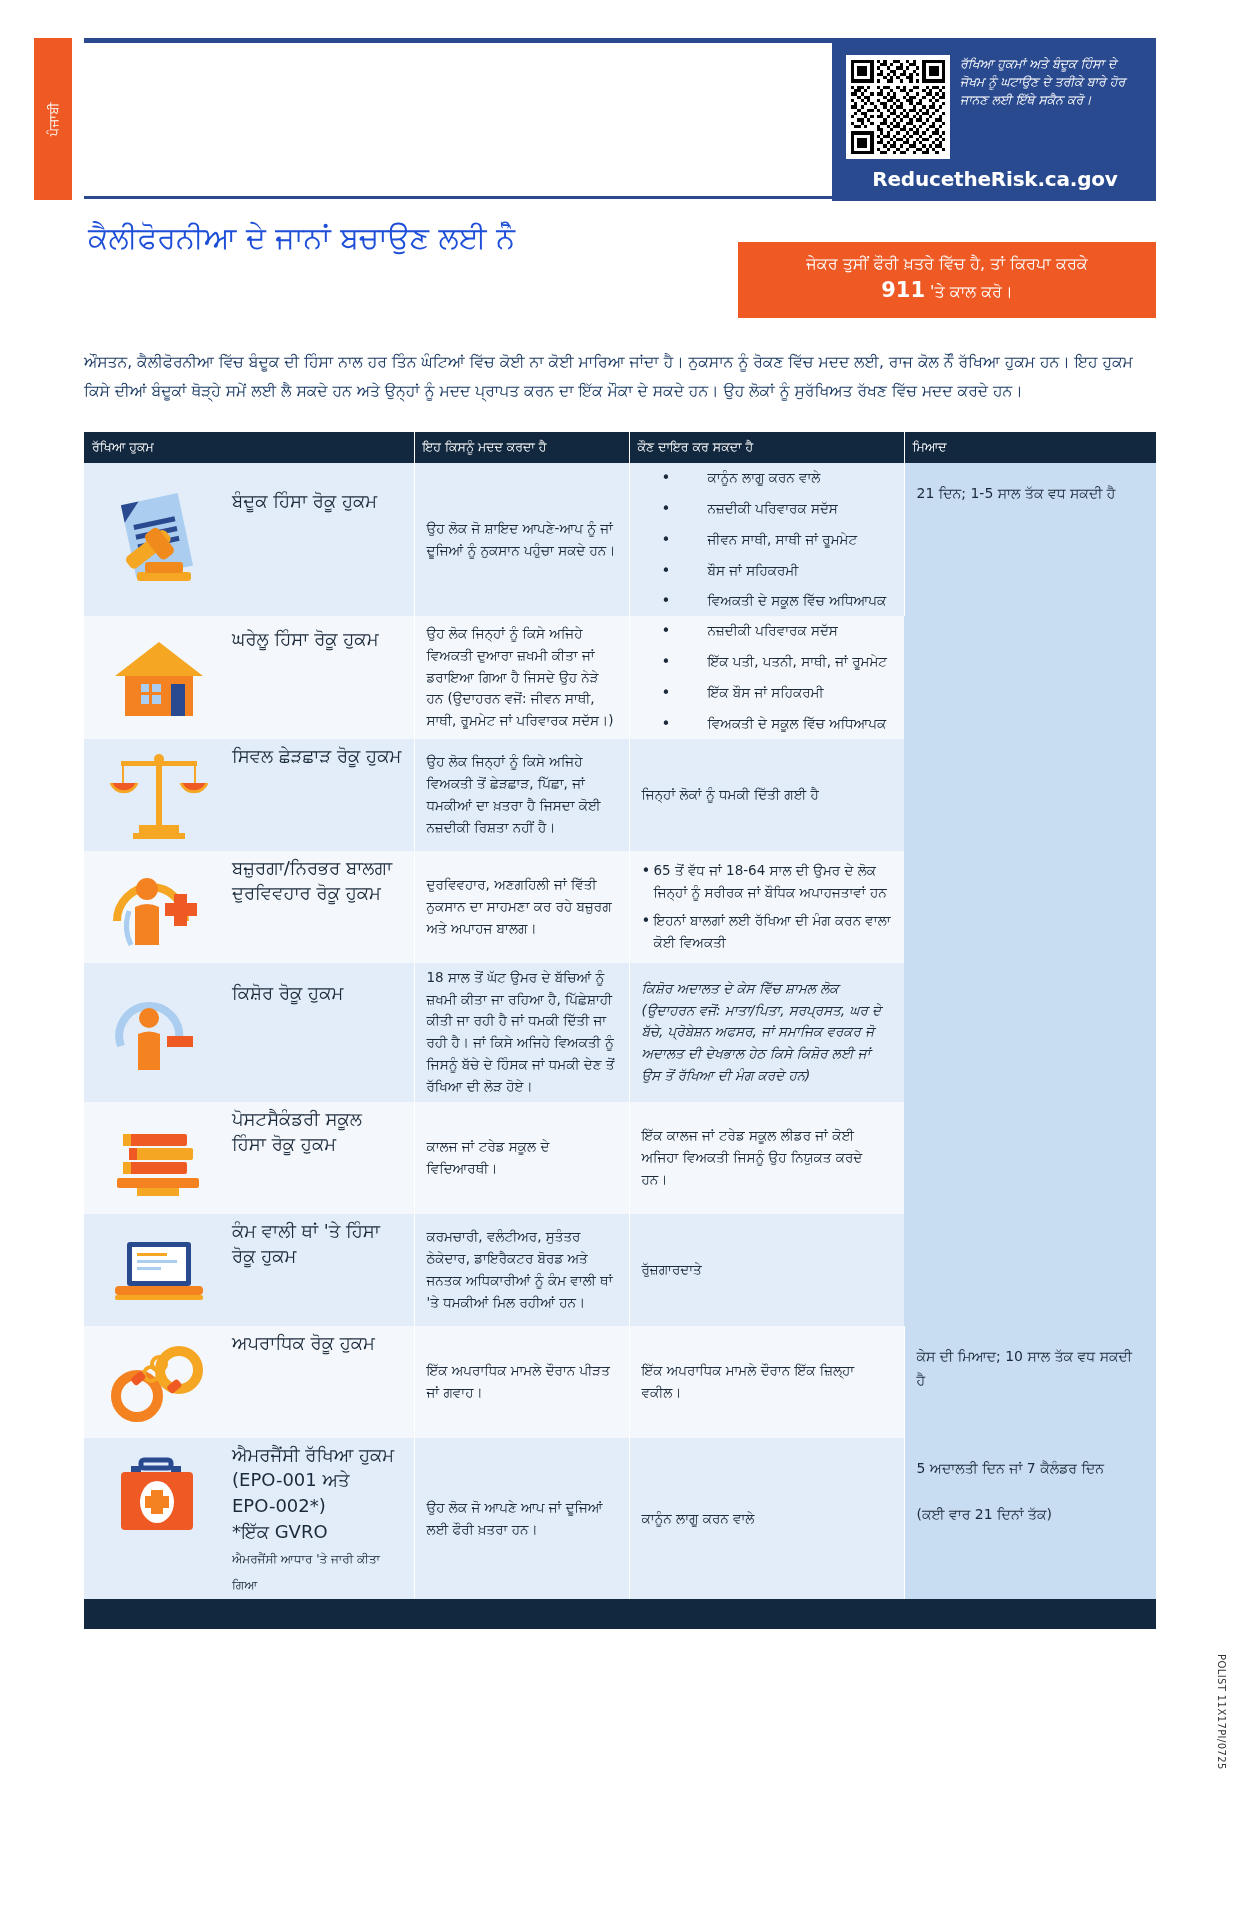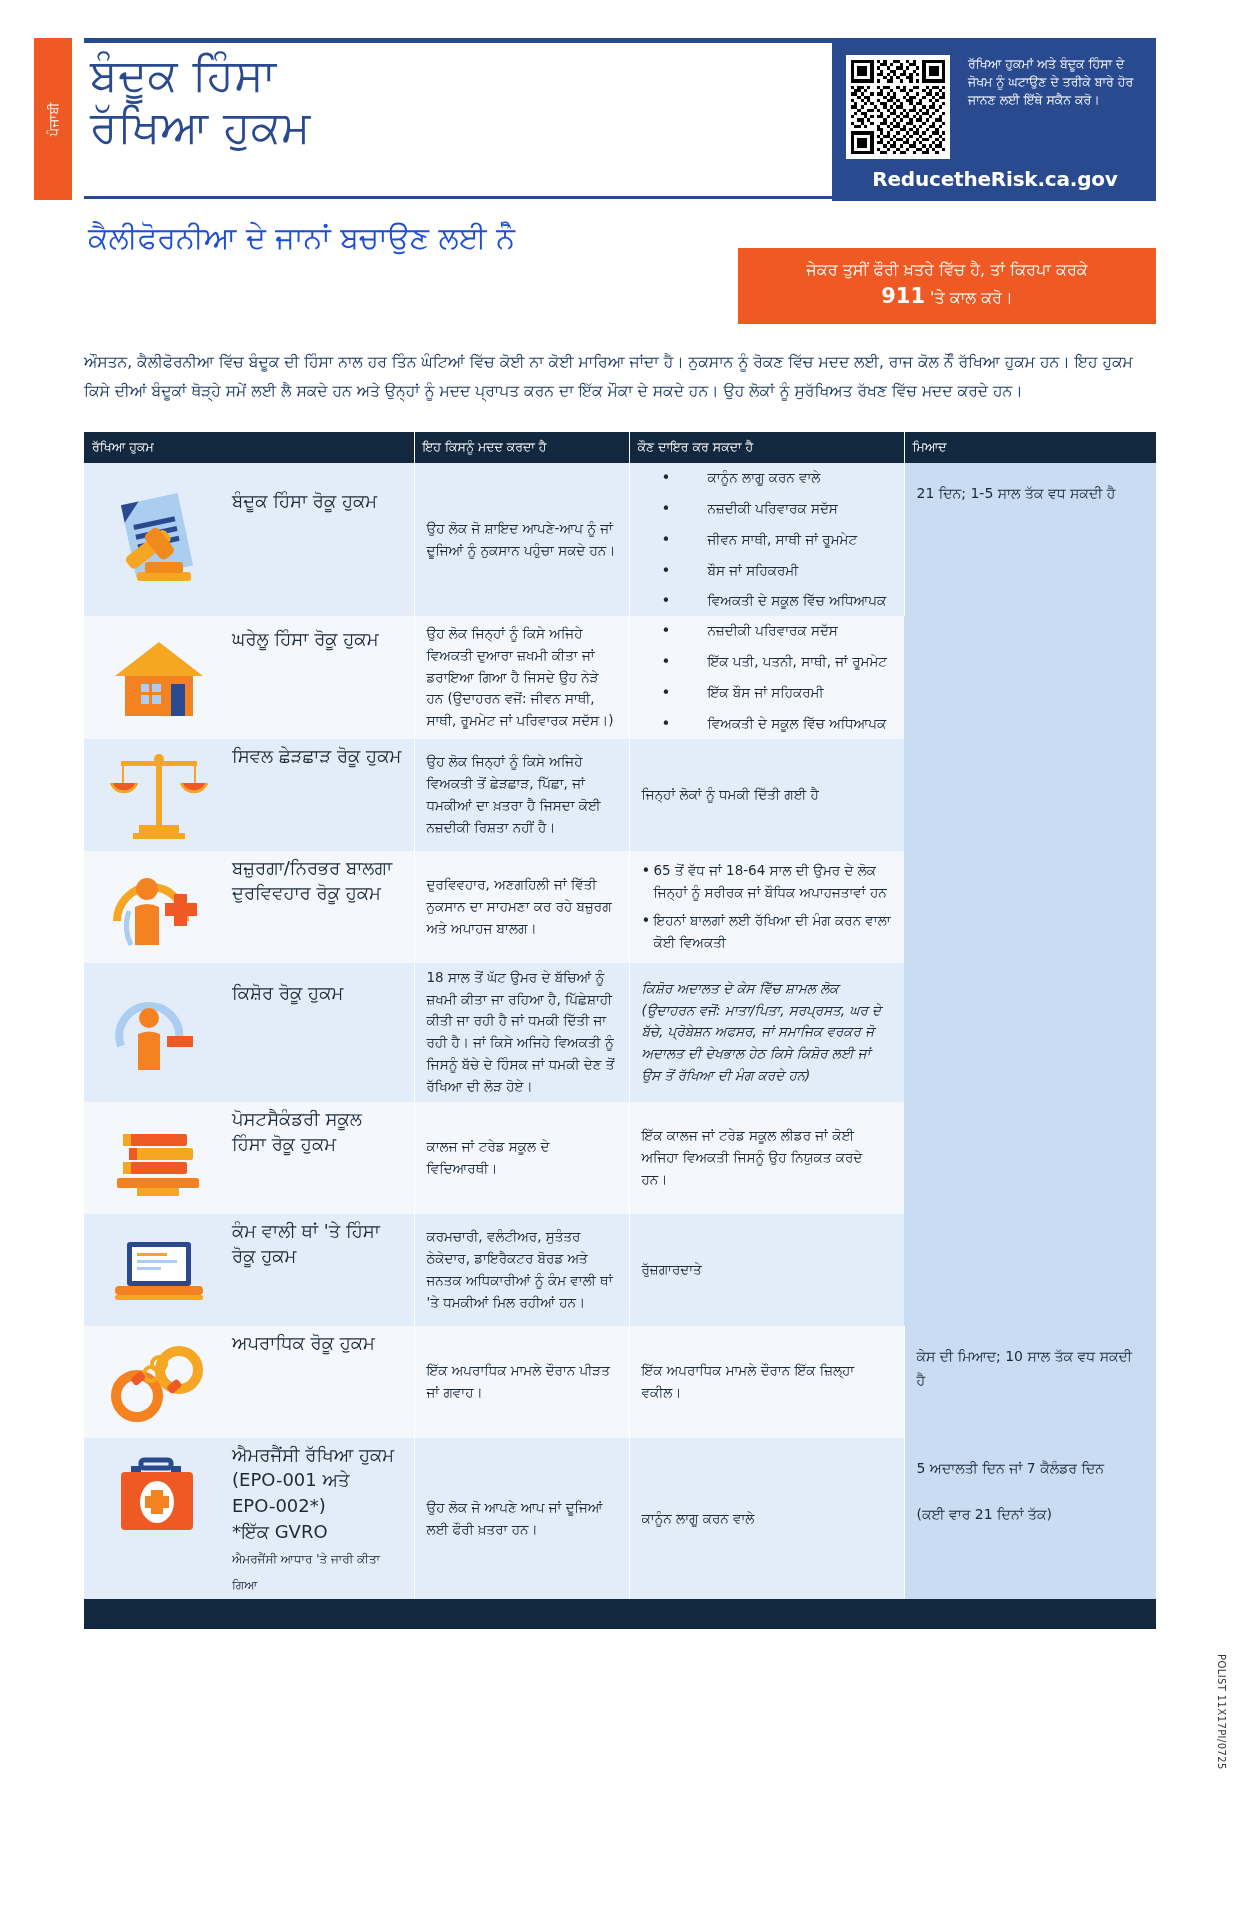--- a/index.html
+++ b/index.html
@@ -67,21 +67,21 @@
   }
   .logo-sub .bar { color: #ef5a24; font-weight: 700; }
 
   .header-right {
     width: 324px;
     background: #2a4a90;
     padding: 12px 12px 10px 14px;
     display: flex;
     flex-direction: column;
   }
-  .hr-top { display: flex; gap: 18px; align-items: flex-start; }
+  .hr-top { display: flex; gap: 10px; align-items: flex-start; font-style: italic; }
   .qr {
     width: 104px; height: 104px; background:#fff; padding:5px; flex: 0 0 auto;
   }
   .qr svg { display:block; }
   .hr-text {
     color: #ffffff; font-size: 12.5px; line-height: 1.42; flex: 1 1 auto;
   }
   .hr-url {
     color: #ffffff; font-size: 20px; font-weight: 700;
     text-align: center; margin-top: 8px; letter-spacing: -0.2px;
@@ -92,21 +92,21 @@
   .subtitle {
     position: absolute; left: 88px; top: 246px;
     color: #1d4ed8; font-size: 30px; line-height: 1.2;
     transform: translateY(-26px);
   }
   .alert-box {
     position: absolute; left: 738px; top: 242px;
     width: 418px; background: #ef5a24;
     color: #ffffff; text-align: center;
     padding: 10px 14px 12px 14px;
-    font-size: 16px; line-height: 1.45; margin-top: 6px;
+    font-size: 16px; line-height: 1.45;
   }
   .alert-box b { font-size: 21px; font-weight: 700; }
 
   
   .intro {
     position: absolute; left: 84px; top: 348px; width: 1072px;
     color: #1b3a63; font-size: 15.5px; line-height: 1.85;
   }
 
   
@@ -174,24 +174,20 @@
 
   <div class="side-tab">
     <span class="side-tab-text">ਪੰਜਾਬੀ</span>
   </div>
 
   <div class="header-wrap">
     <div class="header-rule"></div>
     <div class="header-main">
 
       <div class="header-left">
-        <div class="title-block">
-          <div class="doc-title">ਬੰਦੂਕ ਹਿੰਸਾ</div>
-          <div class="doc-title">ਰੱਖਿਆ ਹੁਕਮ</div>
-        </div>
 
       </div>
 
       <div class="header-right">
         <div class="hr-top">
           <div class="qr">
             <svg width="94" height="94" viewBox="0 0 29 29" shape-rendering="crispEdges">
               <rect width="29" height="29" fill="#fff"></rect>
               <g fill="#000">
                 <rect x="0" y="0" width="7" height="1"></rect>

